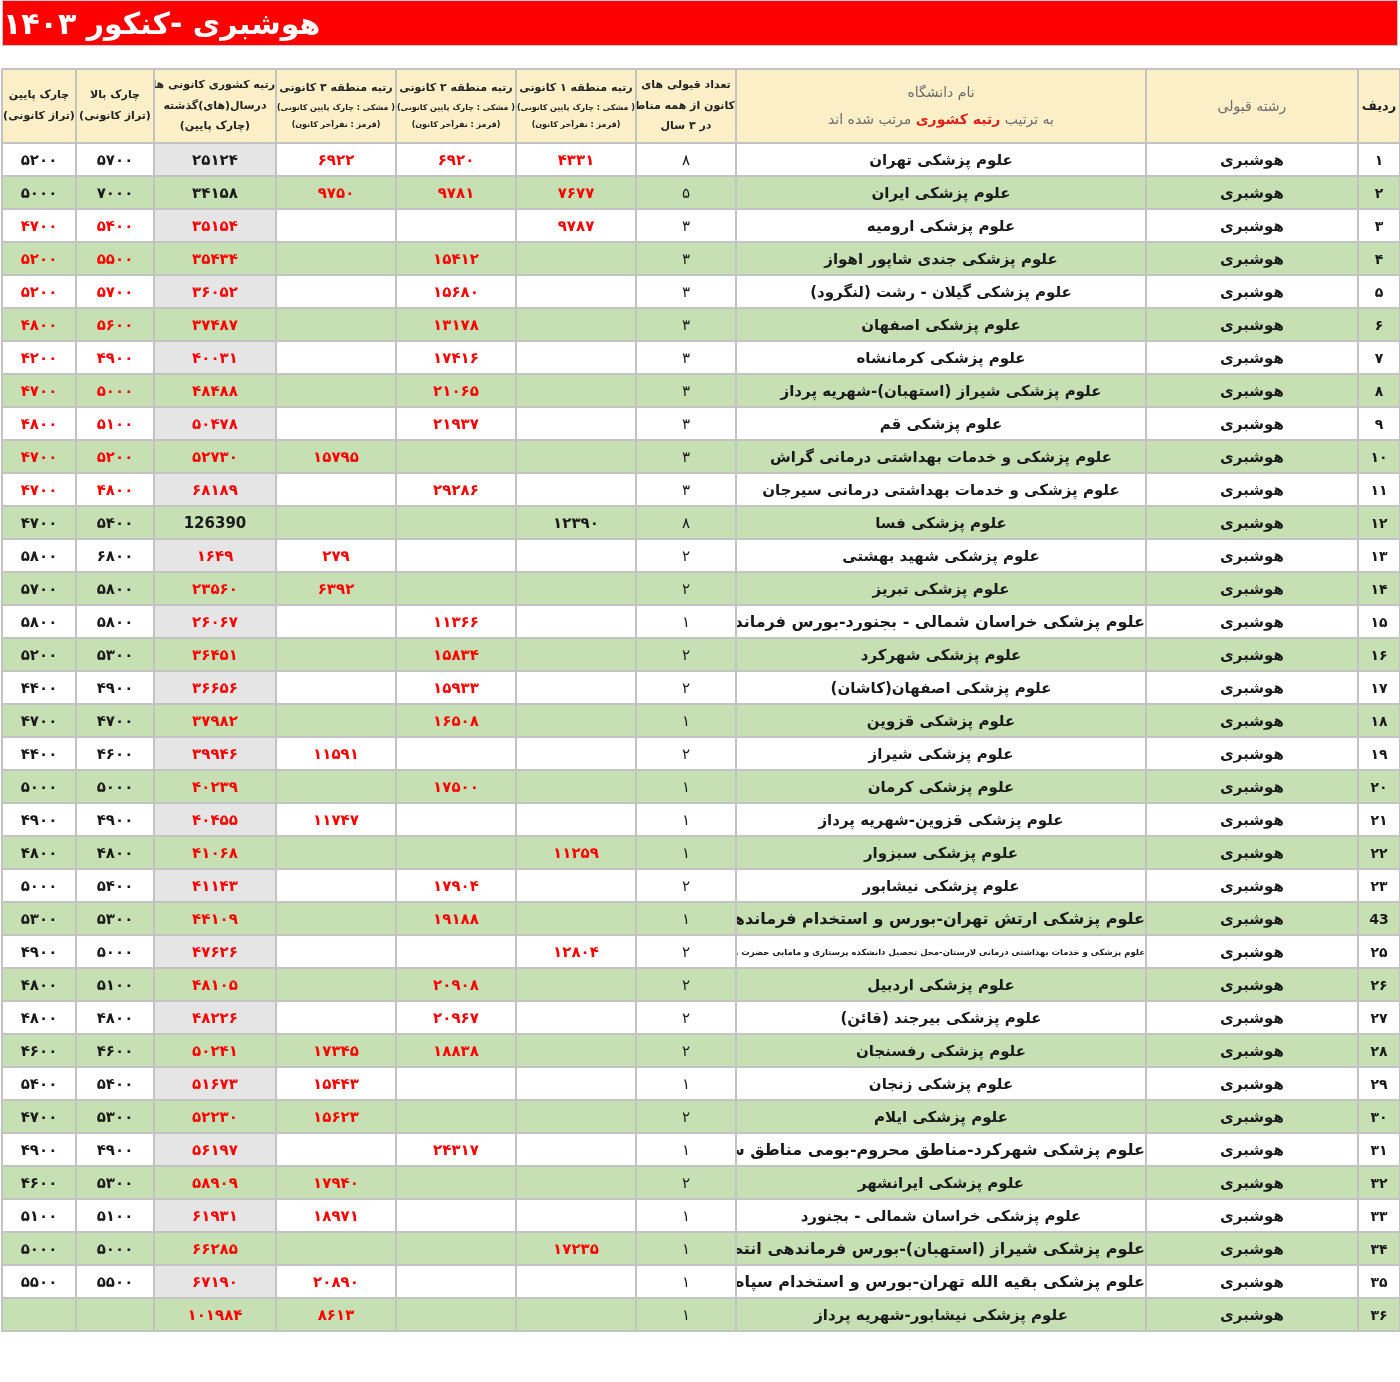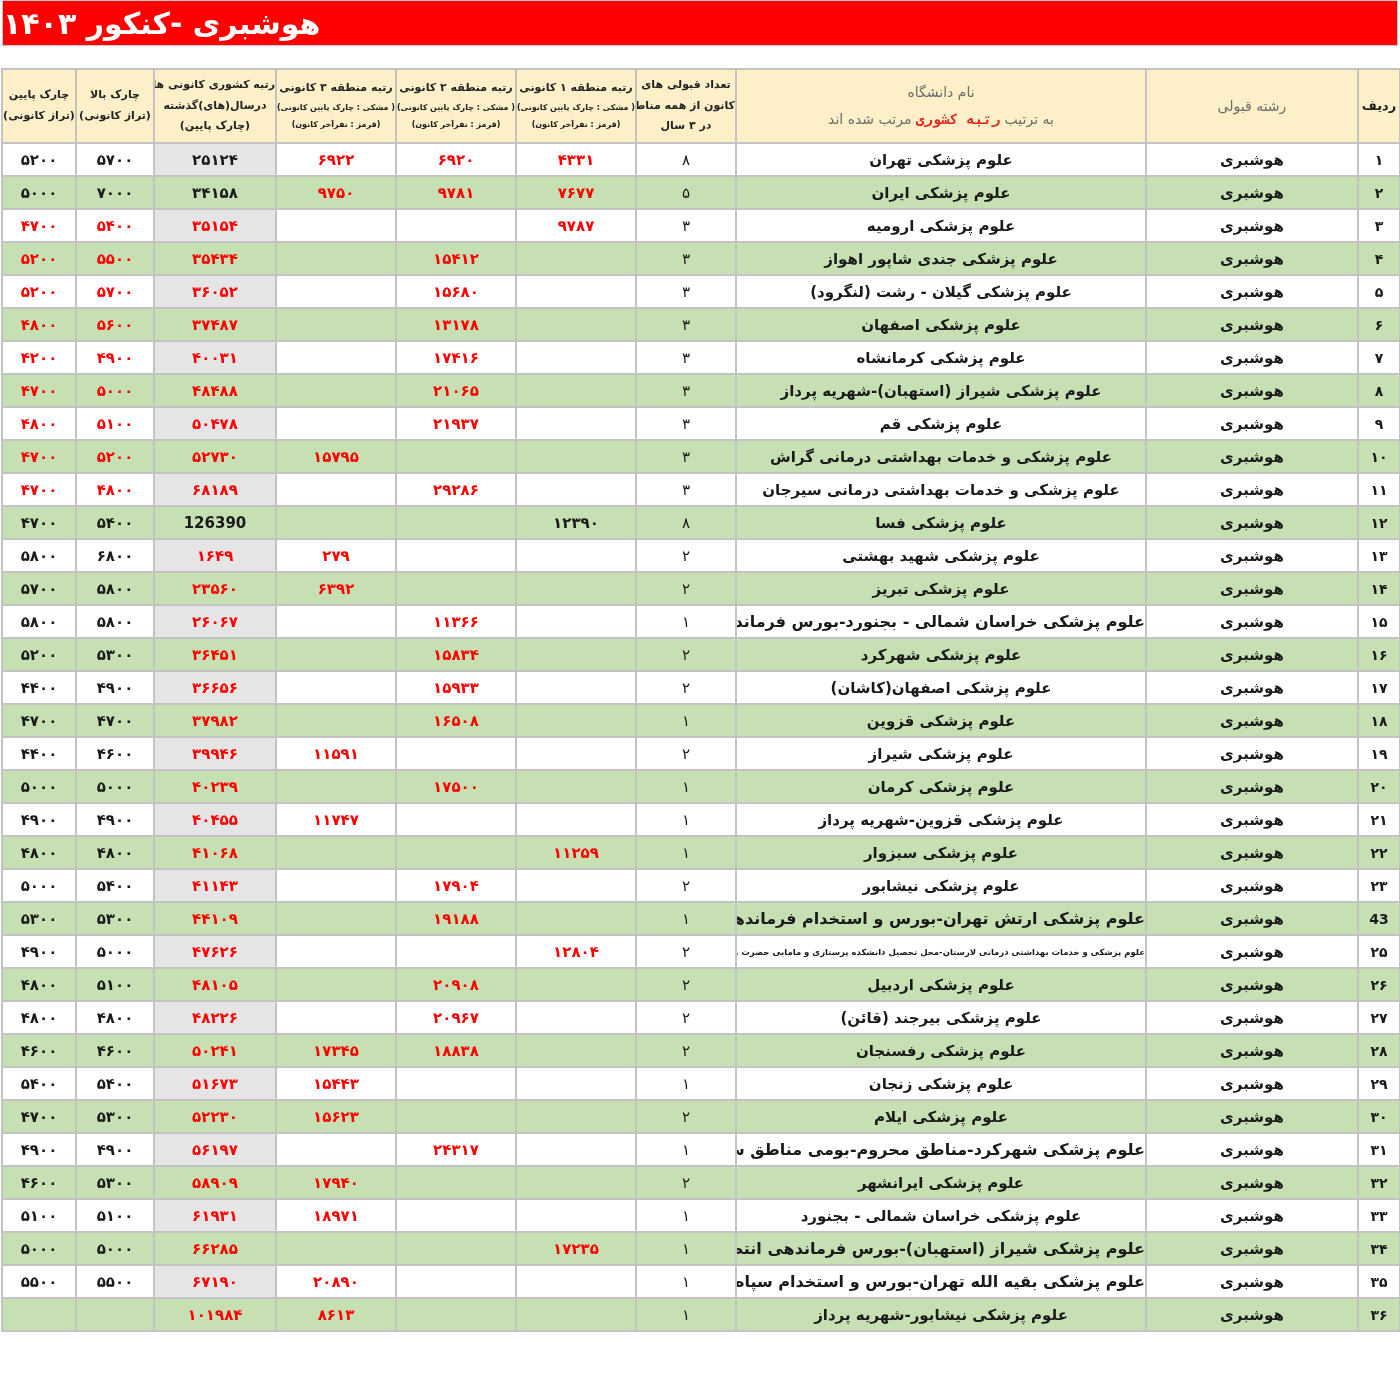--- a/index.html
+++ b/index.html
@@ -6,21 +6,21 @@
   body { width: 1400px; height: 1382px; overflow: hidden; position: relative; font-family: "DejaVu Sans", sans-serif; }
   .top-line { position: absolute; left: 37px; top: 0; width: 110px; height: 3px; background: #2b3d96; }
   .title-bar { position: absolute; left: 2px; top: 0; width: 1396px; height: 46px; background: #ff0000; border: 1px solid #c9c9c9; box-sizing: border-box; display: flex; align-items: center; justify-content: flex-start; }
   .title-bar span { color: #ffffff; font-weight: bold; font-size: 30px; direction: rtl; }
   .table-wrap { position: absolute; left: 1px; top: 68px; width: 1398px; }
   table { border-collapse: collapse; width: 1398px; table-layout: fixed; direction: rtl; }
   th, td { border: 2px solid #c3c3c3; text-align: center; padding: 0; overflow: hidden; white-space: nowrap; }
   th { background: #fdf0c8; height: 72px; color: #222; font-size: 11px; font-weight: bold; line-height: 1.9; }
   th.soft { color: #6b6b6b; font-weight: normal; font-size: 14px; }
   th .sub { font-size: 8px; font-weight: bold; display: block; line-height: 2.2; }
-  th .red { color: #e3201b; font-weight: bold; font-family: Liberation Mono, monospace; }
+  th .red { color: #e3201b; font-weight: bold; }
   td { height: 31px; font-size: 15px; font-weight: bold; color: #1a1a1a; }
   tr.white td { background: #ffffff; }
   tr.green td { background: #c6e0b4; }
   tr.white td.national { background: #e5e5e5; }
   td.red { color: #ff0000; }
   td.black { color: #1a1a1a; }
   td.uni { font-size: 15px; text-align: center; }
   td.uni.small { font-size: 16px; }
   td.uni.tiny { font-size: 8.5px; }
   td.idx, td.field { font-weight: bold; }

